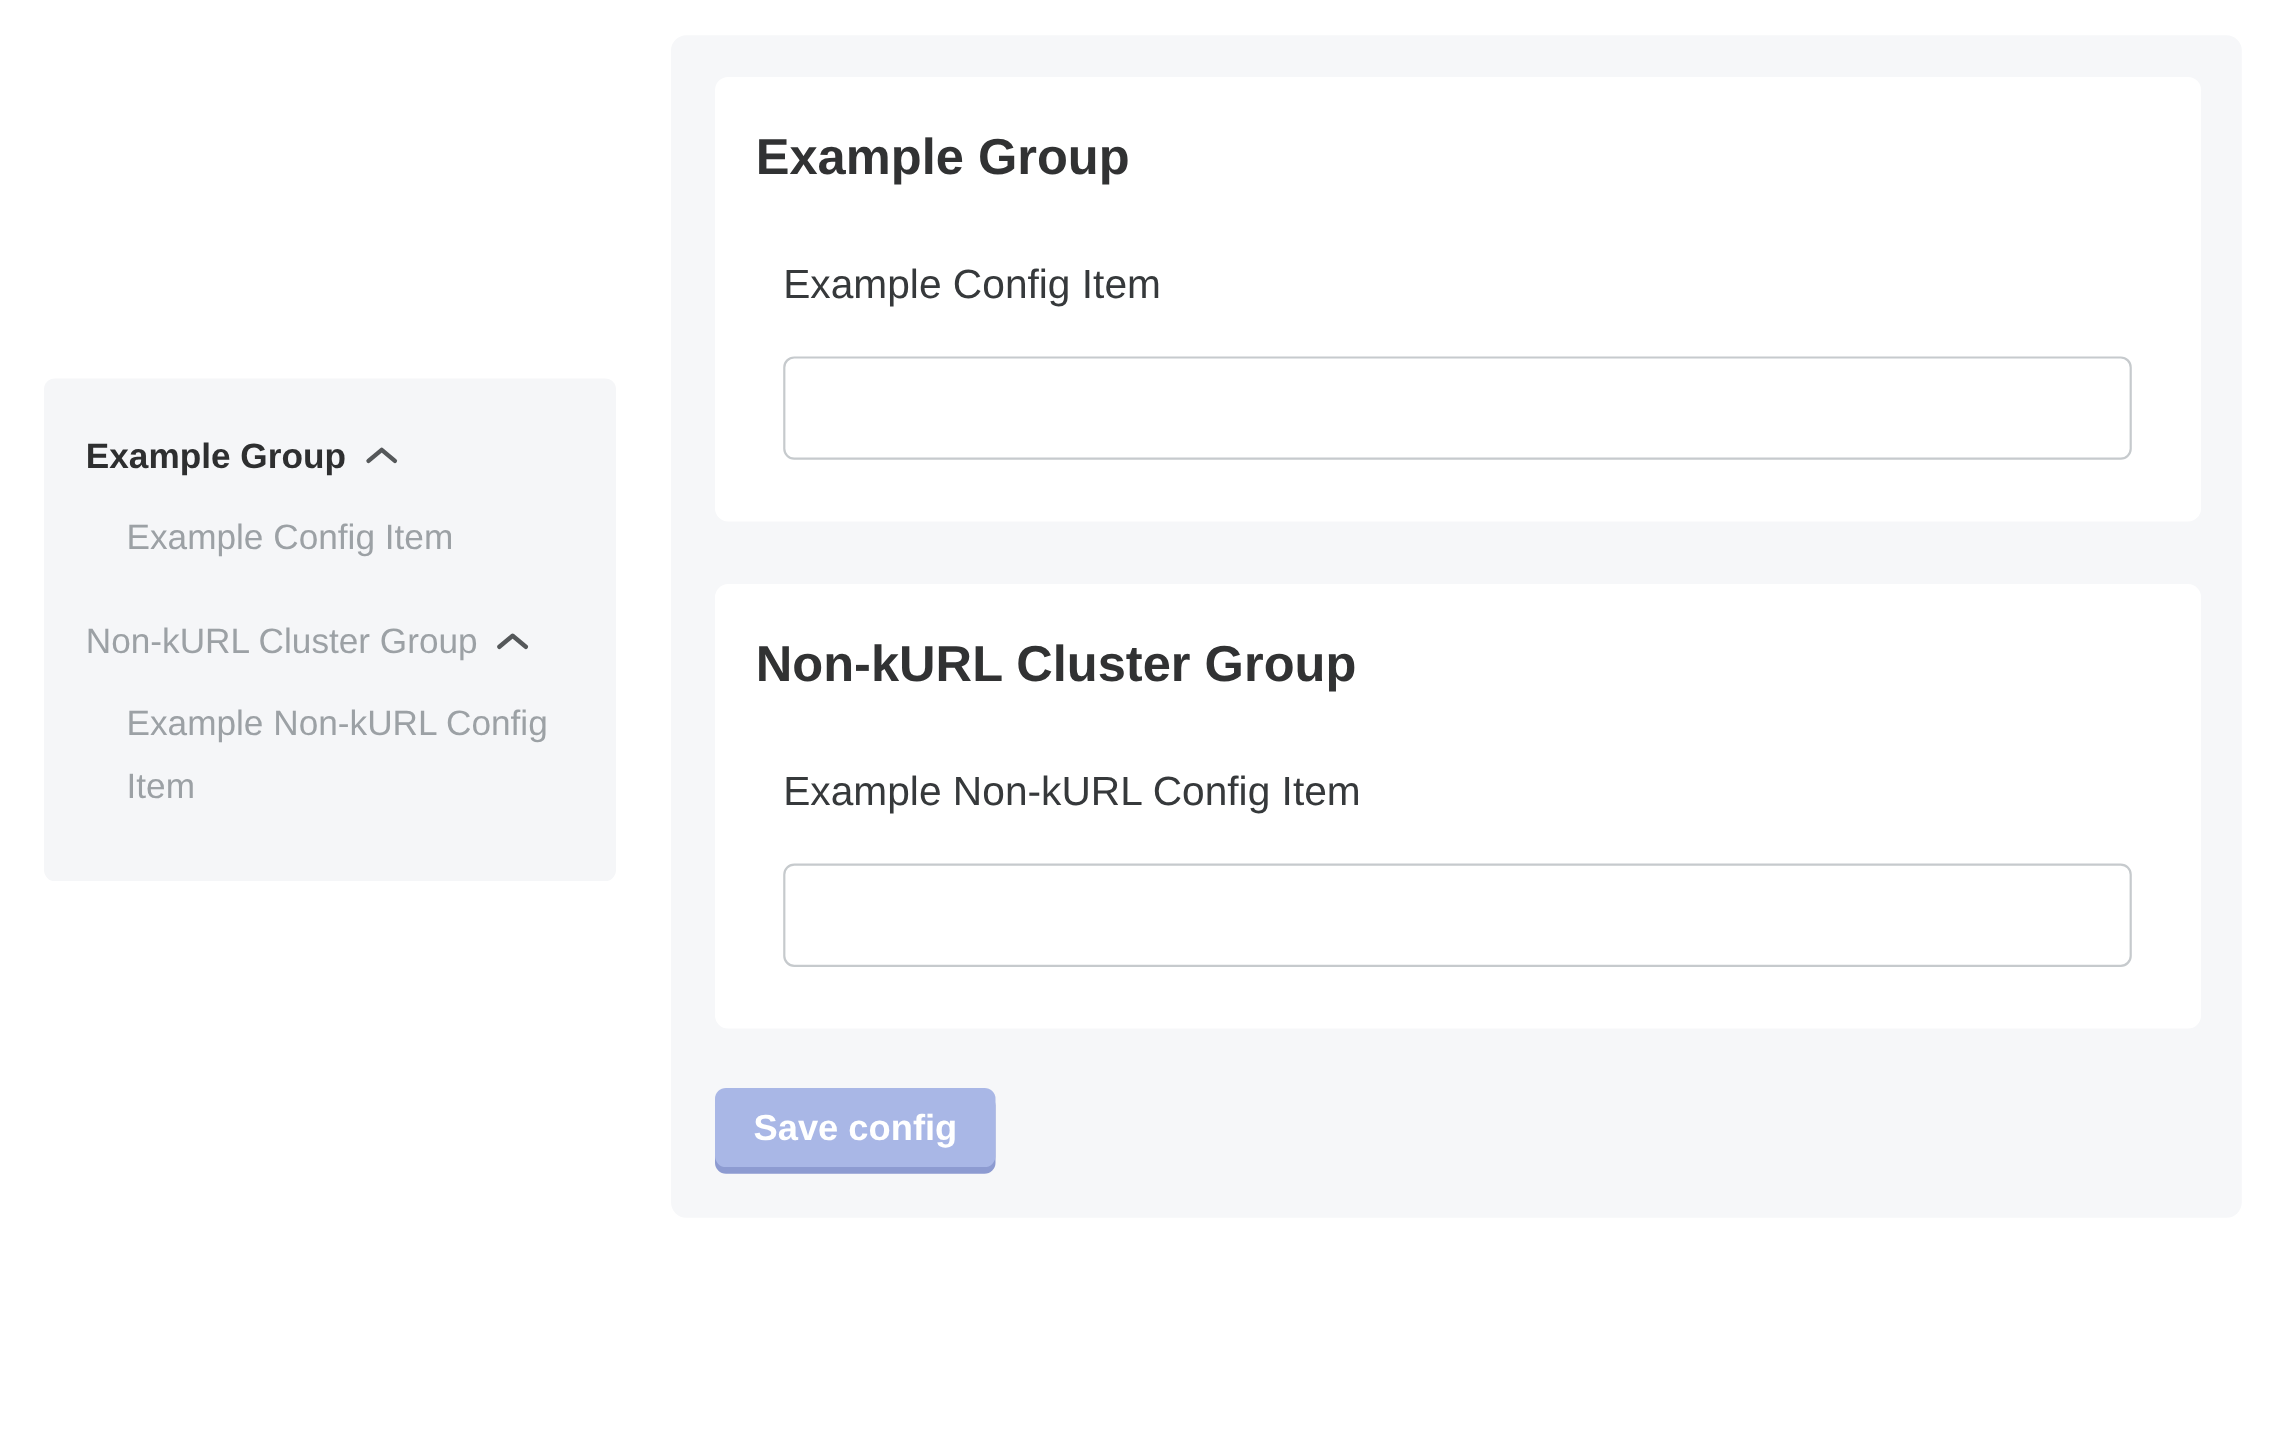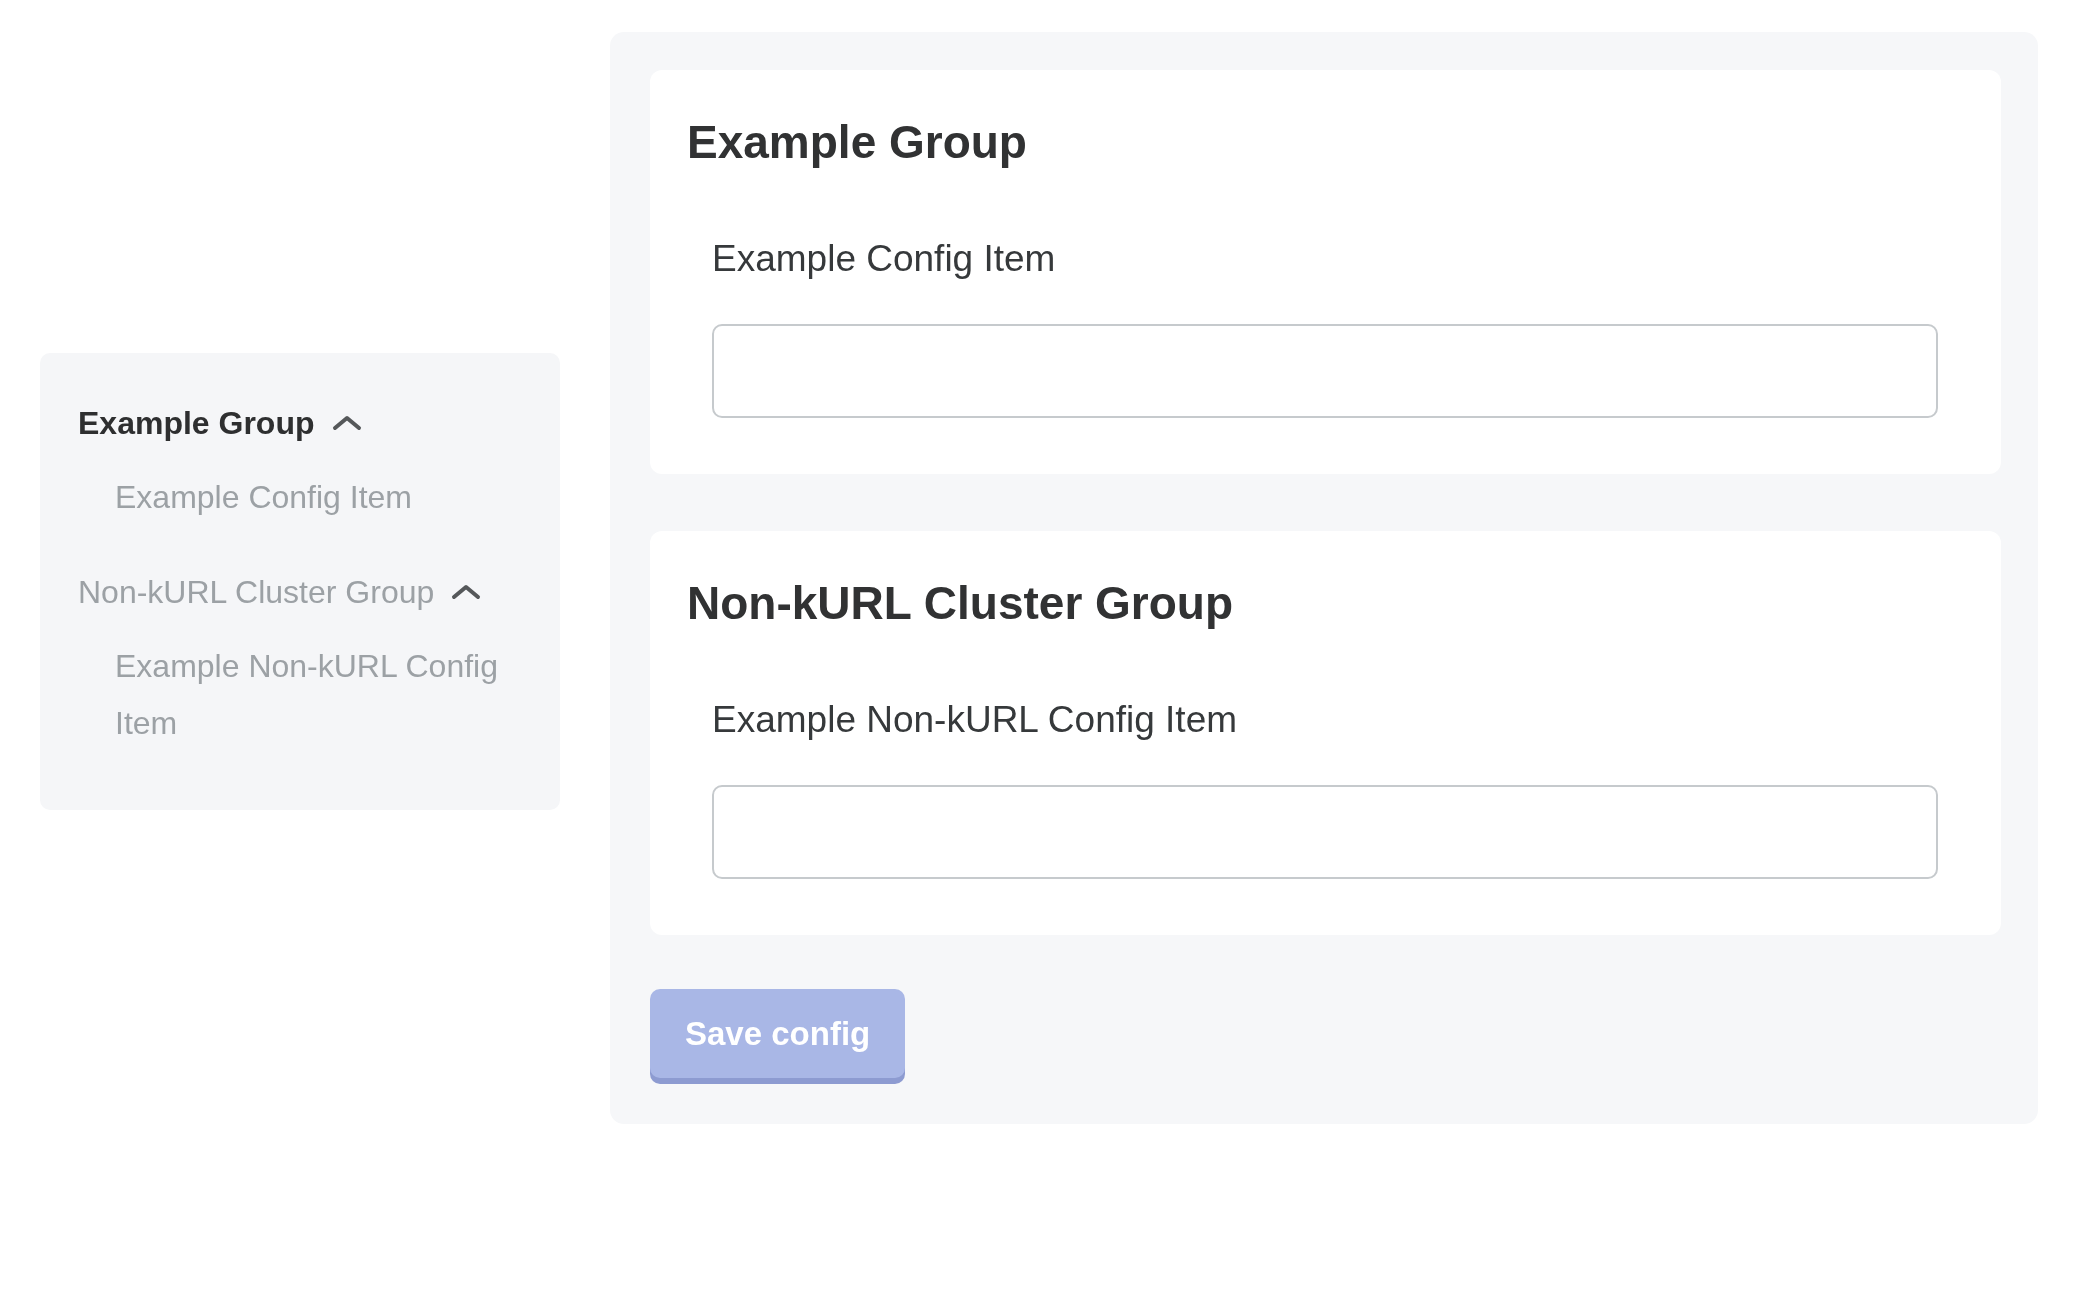--- a/index.html
+++ b/index.html
@@ -77,21 +77,21 @@
     padding: 0 24px;
     outline: none;
   }
   .save-btn {
     margin-top: 54px;
     display: inline-block;
     border: none;
     background: #a9b7e6;
     box-shadow: 0 6px 0 0 #8d9bd1;
     border-radius: 10px;
-    height: 89px;
+    height: 72px;
     padding: 0 35px;
     font-family: inherit;
     font-size: 33px; font-weight: bold;
     color: #ffffff;
     cursor: pointer;
   }
 </style>
 </head>
 <body>
 

